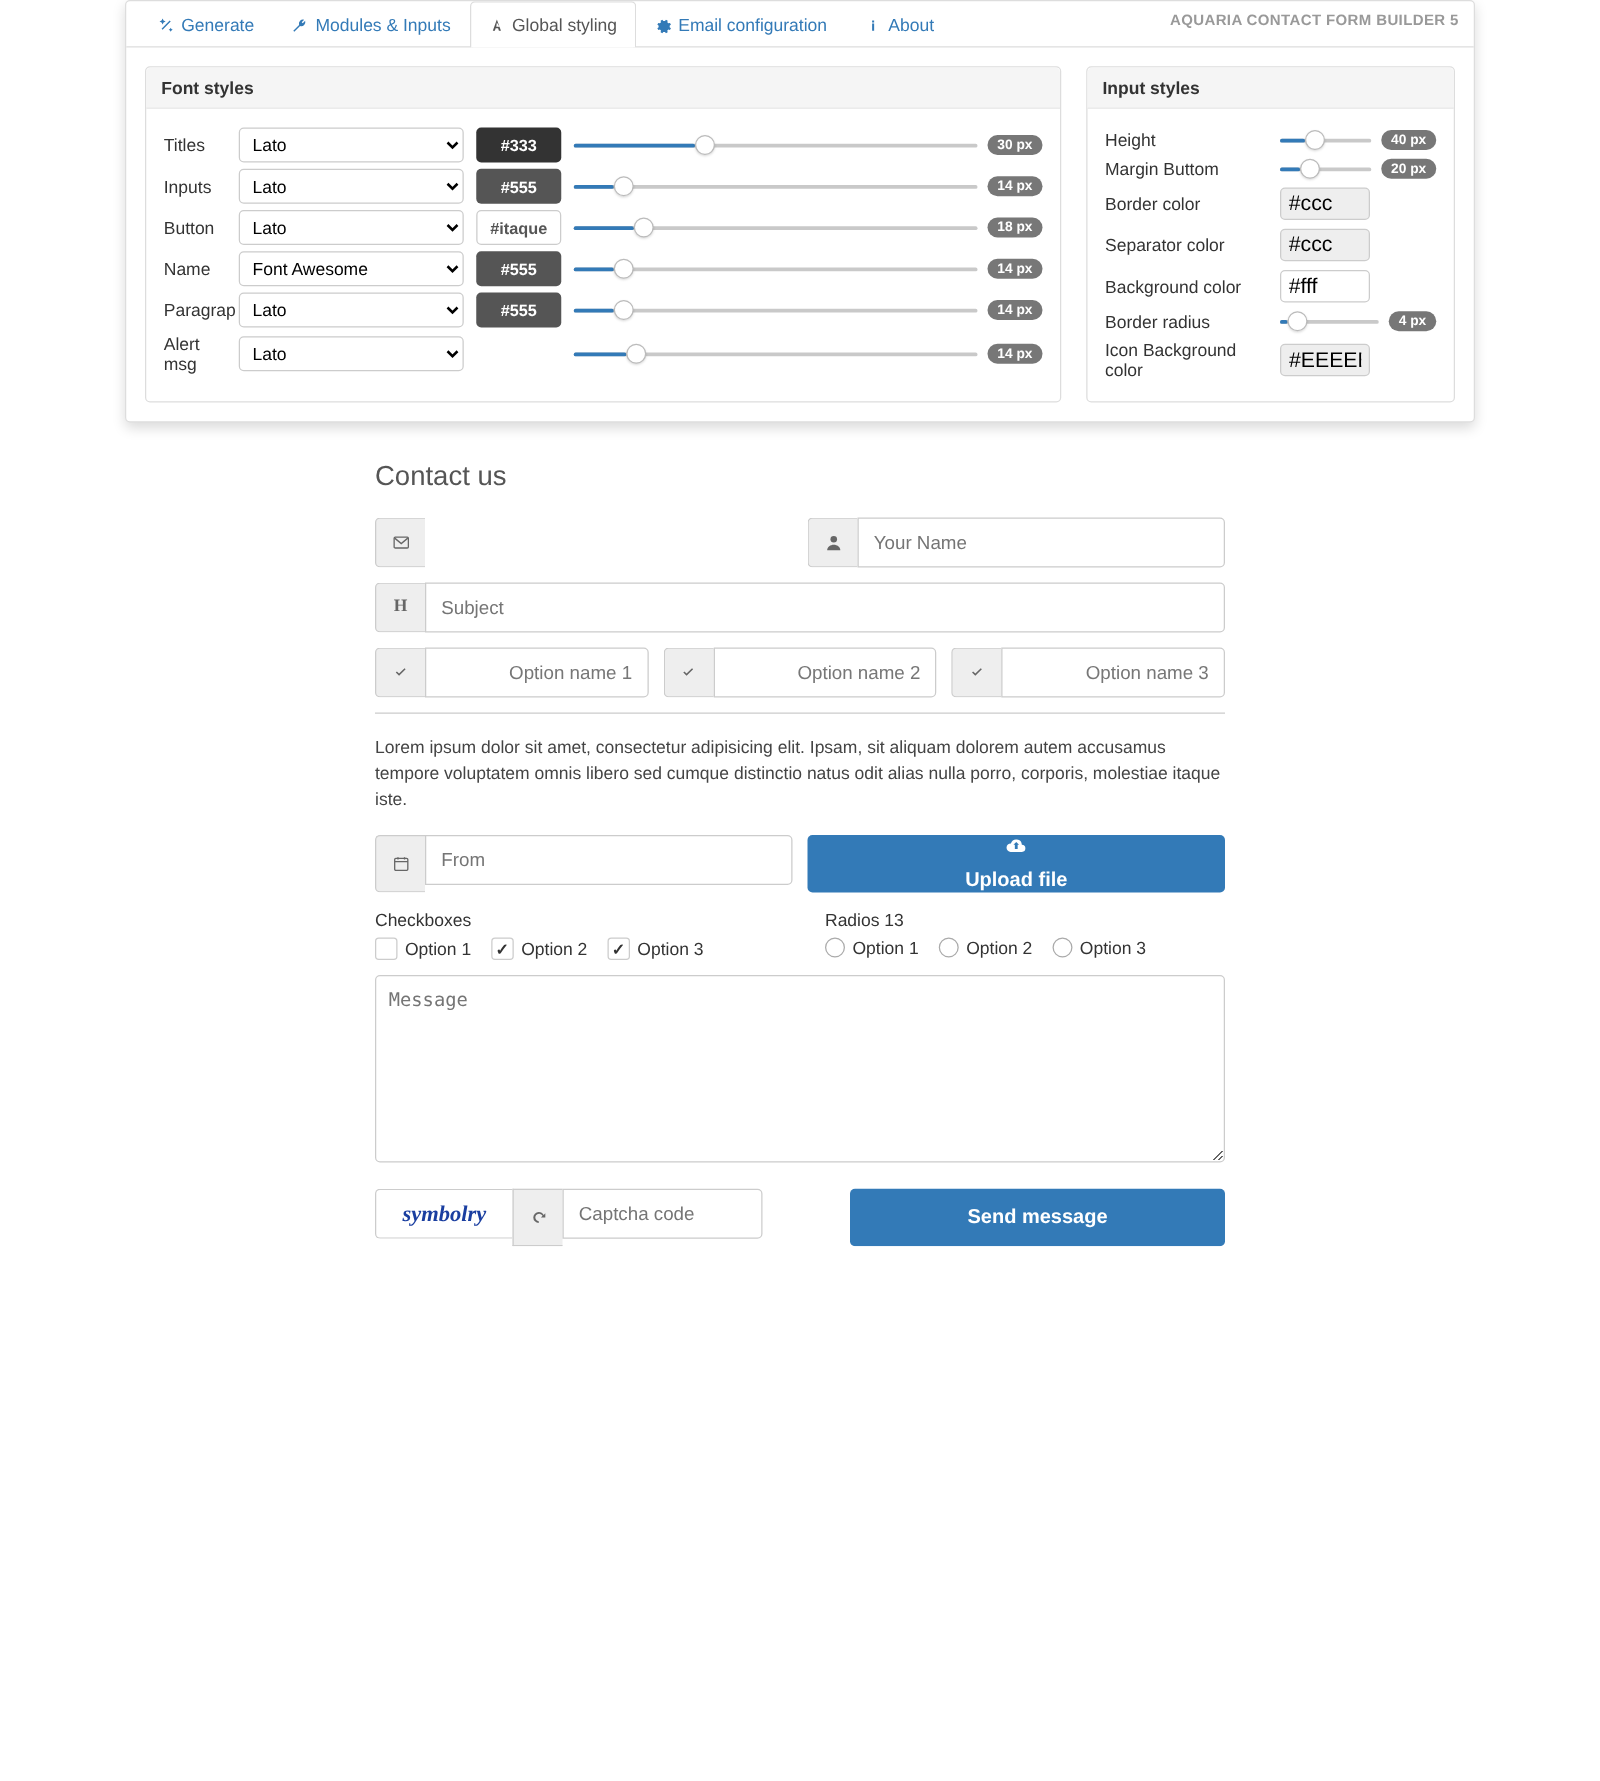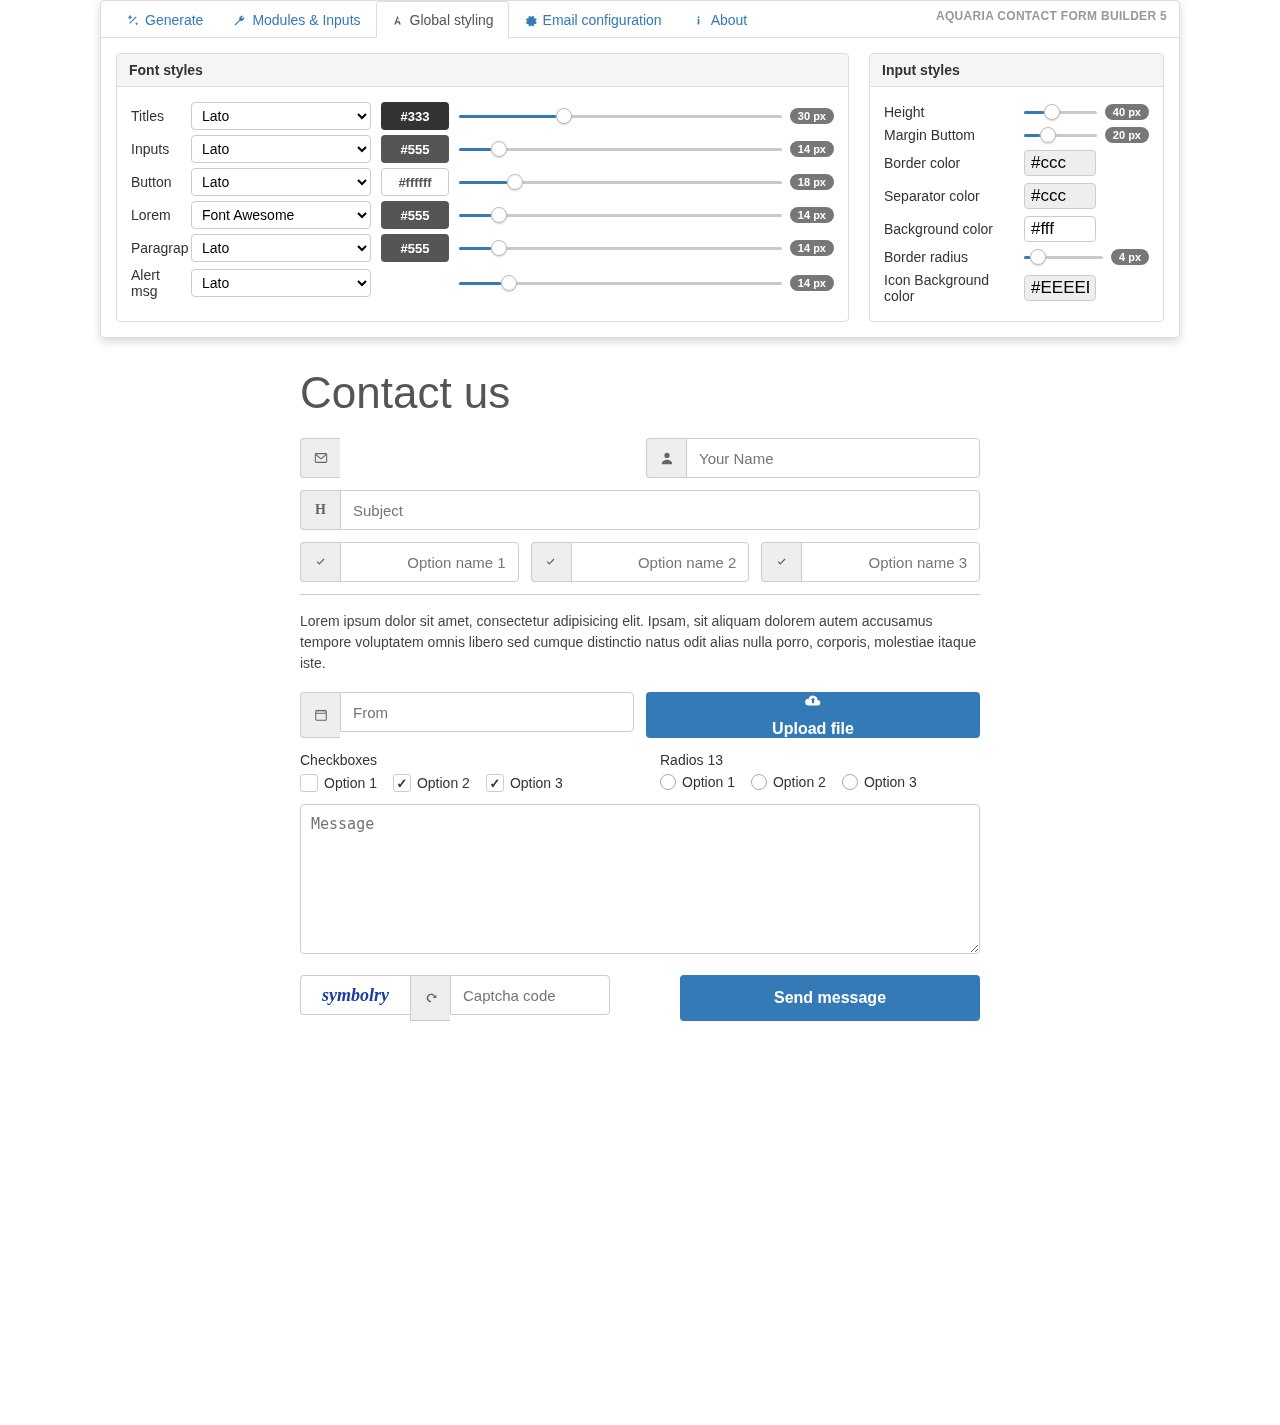--- a/index.html
+++ b/index.html
@@ -32,21 +32,21 @@
 .thumb { position:absolute; width:16px; height:16px; background:#fff; border:1px solid #bbb; border-radius:50%; top:-7px; box-shadow:0 1px 2px rgba(0,0,0,.15); }
 .pill { background:#777; color:#fff; border-radius:10px; font-size:11px; padding:2px 8px; font-weight:600; }
 
 .irow { display:flex; align-items:center; gap:10px; margin:7px 0; }
 .irow .ilbl { flex:0 0 130px; font-size:14px; }
 .cinput { width:72px; height:26px; border:1px solid #ccc; border-radius:4px; padding:3px 6px; font-size:17px; }
 .cinput.gray { background:#eee; border:1px solid #ccc; }
 
 
 .preview { width:720px; margin:30px auto 0; padding:0 20px; }
-.preview h1 { font-size:44px; color:#555; font-weight:400; margin:10px 0 20px; }
+.preview h1 { font-size:22px; color:#555; font-weight:400; margin:10px 0 20px; }
 .fgrid { display:flex; gap:12px; margin-bottom:12px; }
 .fgrid.full > .field { flex:1; }
 .field { display:flex; flex:1; }
 .addon { width:40px; background:#eee; border:1px solid #ccc; border-right:none; border-radius:4px 0 0 4px; display:flex; align-items:center; justify-content:center; color:#666; }
 .addon svg { width:14px; height:14px; }
 .inp { flex:1; height:40px; border:1px solid #ccc; border-radius:0 4px 4px 0; padding:8px 12px; font-size:15px; color:#777; }
 .inp.sel { appearance:none; border-radius:0 4px 4px 0; background:#fff;text-align:right; }
 .fgrid.three > .field { flex:1; }
 .hrsep { border:none; border-top:1px solid #ccc; margin:10px 0 16px; }
 .para { color:#444; font-size:14px; line-height:1.5; margin-bottom:18px; }
@@ -129,31 +129,31 @@
                 <div class="track">
                   <div class="fill" style="width:10%"></div>
                   <div class="thumb" style="left:10%"></div>
                 </div>
                 <span class="pill">14 px</span>
               </div>
             </div>
             <div class="frow">
               <div class="lbl">Button</div>
               <select class="select"><option>Lato</option></select>
-              <div class="colbox white">#ffffff</div>
+              <div class="colbox white">#itaque</div>
               <div class="slider">
                 <div class="track">
                   <div class="fill" style="width:15%"></div>
                   <div class="thumb" style="left:15%"></div>
                 </div>
                 <span class="pill">18 px</span>
               </div>
             </div>
             <div class="frow">
-              <div class="lbl">Lorem</div>
+              <div class="lbl">Name</div>
               <select class="select"><option>Font Awesome</option></select>
               <div class="colbox dark">#555</div>
               <div class="slider">
                 <div class="track">
                   <div class="fill" style="width:10%"></div>
                   <div class="thumb" style="left:10%"></div>
                 </div>
                 <span class="pill">14 px</span>
               </div>
             </div>

